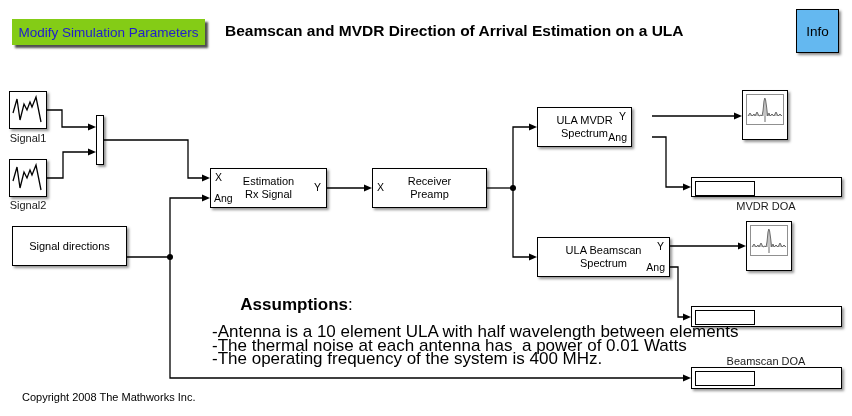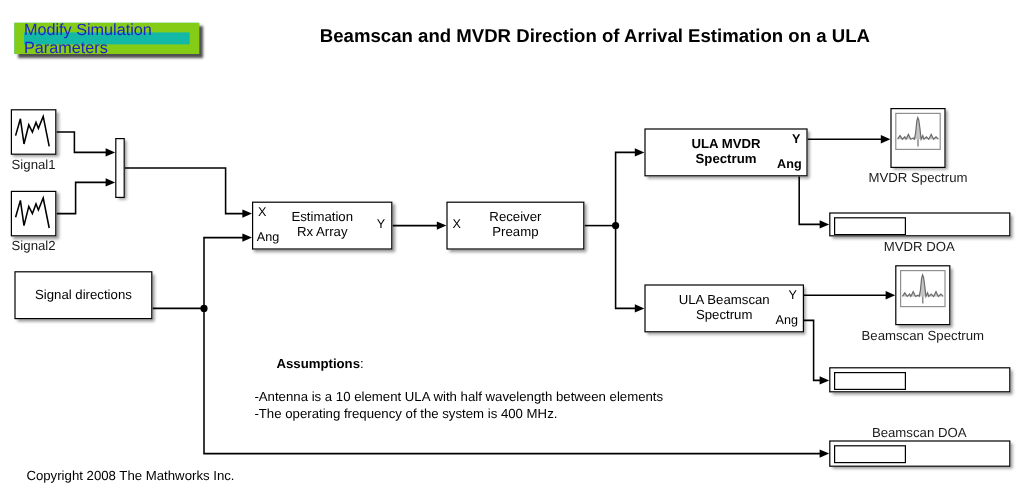--- a/index.html
+++ b/index.html
@@ -6,41 +6,41 @@
   .canvas { position:relative; width:852px; height:416px; background:#ffffff;
             font-family:"Liberation Sans", sans-serif; overflow:hidden; color:#000; }
 
   .blk { position:absolute; background:#fff; border:1.4px solid #000;
          box-shadow:2px 2px 2.5px rgba(0,0,0,0.42); box-sizing:border-box; }
   .blk-center { display:flex; flex-direction:column; align-items:center; justify-content:center;
                 text-align:center; font-size:11px; line-height:13px; }
   .port { position:absolute; font-size:10.5px; line-height:11px; }
   .lbl  { position:absolute; font-size:11px; color:#1a1a1a; text-align:center; white-space:nowrap; }
 
-  .mod-btn { position:absolute; left:12px; top:19px; width:154px; height:26px;
-             background:#14b8a6; border:8px solid #84cc16; color:#2121CB; font-size:13.5px;
+  .mod-btn { position:absolute; left:12px; top:19px; width:193px; height:26px;
+             background:#84cc16; border:2px solid #84cc16; color:#2121CB; font-size:13.5px;
              display:flex; align-items:center; justify-content:center;
              box-shadow:3px 3px 2px rgba(35,35,35,0.8); box-sizing:border-box; cursor:pointer; }
-  .title { position:absolute; left:225px; top:22px; width:500px; text-align:right;
+  .title { position:absolute; left:225px; top:22px; width:500px; text-align:left;
            font-size:15.5px; font-weight:bold; }
   .info-btn { position:absolute; left:796px; top:9px; width:43px; height:44px;
               background:#64B8F0; border:1.5px solid #000; font-size:13.5px;
               display:flex; align-items:center; justify-content:center;
               box-shadow:2px 2px 2.5px rgba(0,0,0,0.45); box-sizing:border-box; cursor:pointer; }
 
   .scope-inner { position:absolute; left:3px; top:3px; right:3px; bottom:14px;
                  border:1px solid #909090; background:#fff; }
   .disp-inner  { position:absolute; left:3px; top:3px; width:58px; height:13px;
                  border:1.2px solid #000; background:#fff; }
 
   .wires { position:absolute; left:0; top:0; width:852px; height:416px; }
   .wires path { stroke:#000; stroke-width:1.3; fill:none; }
   .wires polygon, .wires circle { fill:#000; stroke:none; }
 
-  .assumptions { position:absolute; left:212px; top:285px; font-size:11px; line-height:13.4px; }
+  .assumptions { position:absolute; left:212px; top:285px; font-size:17px; line-height:13.4px; }
   .assumption-line { white-space:pre; }
   .copyright { position:absolute; left:22px; top:391px; font-size:11px; }
 </style>
 </head>
 <body>
 
 <div class="canvas">
 
   <svg class="wires" viewBox="0 0 852 416">
     <g>
@@ -89,20 +89,21 @@
     </g>
     <g>
       <path d="M652,267 H678 V317 H684"></path>
         <polygon points="683,313.5 691,317 683,320.5"></polygon>
     </g>
     <circle cx="99.5" cy="139.5" r="2.4"></circle>
   </svg>
 
   <div class="mod-btn">Modify Simulation Parameters</div>
   <div class="title">Beamscan and MVDR Direction of Arrival Estimation on a ULA</div>
+  <div class="info-btn">Info</div>
 
   <div class="blk" style="left:9px; top:91px; width:38px; height:38px;">
     <svg width="35" height="35" viewBox="0 0 35 35">
       <polyline points="3,21 7,7 10,28 14,12 17,18 20,10 22,15 26,5 31,30" fill="none" stroke="#000" stroke-width="1.3"></polyline>
     </svg>
   </div>
   <div class="lbl" style="left:-32px; top:132px; width:120px;">Signal1</div>
 
   <div class="blk" style="left:9px; top:159px; width:38px; height:38px;">
     <svg width="35" height="35" viewBox="0 0 35 35">
@@ -112,33 +113,33 @@
   <div class="lbl" style="left:-32px; top:199px; width:120px;">Signal2</div>
 
   <div class="blk" style="left:96px; top:115px; width:8px; height:50px;"></div>
 
   <div class="blk blk-center" style="left:12px; top:226px; width:115px; height:40px;">
     <span>Signal directions</span>
   </div>
 
   <div class="blk blk-center" style="left:210px; top:168px; width:117px; height:40px;">
     <span>Estimation</span>
-    <span>Rx Array</span>
+    <span>Rx Signal</span>
     <span class="port" style="left:4px; top:3px;">X</span>
     <span class="port" style="left:3px; bottom:3px;">Ang</span>
     <span class="port" style="right:5px; top:13px;">Y</span>
   </div>
 
   <div class="blk blk-center" style="left:372px; top:168px; width:115px; height:40px;">
     <span>Receiver</span>
     <span>Preamp</span>
     <span class="port" style="left:4px; top:13px;">X</span>
   </div>
 
-  <div class="blk blk-center" style="left:537px; top:107px; width:136px; height:40px;font-weight:bold;">
+  <div class="blk blk-center" style="left:537px; top:107px; width:95px; height:40px;">
     <span>ULA MVDR</span>
     <span>Spectrum</span>
     <span class="port" style="right:5px; top:3px;">Y</span>
     <span class="port" style="right:4px; bottom:3px;">Ang</span>
   </div>
 
   <div class="blk blk-center" style="left:537px; top:237px; width:133px; height:40px;">
     <span>ULA Beamscan</span>
     <span>Spectrum</span>
     <span class="port" style="right:5px; top:3px;">Y</span>
@@ -146,49 +147,48 @@
   </div>
 
   <div class="blk" style="left:742px; top:90px; width:46px; height:50px;">
     <div class="scope-inner">
       <svg width="36" height="30" viewBox="0 0 36 30">
         <polyline points="1,21 3,18 5,21 7,19 8,21 10,17 12,21 14,20 15,21 16,16 17,6 17.8,3 18.6,5 19.6,12 20.6,21 22,18 23,21 25,19 27,21 29,17 31,21 33,19 35,21" fill="#c4c4c4" stroke="#6b6b6b" stroke-width="1"></polyline>
         <line x1="18" y1="21" x2="18" y2="27" stroke="#6b6b6b" stroke-width="1"></line>
       </svg>
     </div>
   </div>
-  <div class="lbl" style="left:705px; top:143px; width:120px;">MVDR Spectrum</div>
 
   <div class="blk" style="left:691px; top:177px; width:151px; height:20px;">
     <div class="disp-inner"></div>
   </div>
   <div class="lbl" style="left:706px; top:200px; width:120px;">MVDR DOA</div>
 
   <div class="blk" style="left:746px; top:221px; width:46px; height:50px;">
     <div class="scope-inner">
       <svg width="36" height="30" viewBox="0 0 36 30">
         <polyline points="1,21 3,18 5,21 7,19 8,21 10,17 12,21 14,20 15,21 16,16 17,6 17.8,3 18.6,5 19.6,12 20.6,21 22,18 23,21 25,19 27,21 29,17 31,21 33,19 35,21" fill="#c4c4c4" stroke="#6b6b6b" stroke-width="1"></polyline>
         <line x1="18" y1="21" x2="18" y2="27" stroke="#6b6b6b" stroke-width="1"></line>
       </svg>
     </div>
   </div>
-  <div class="lbl" style="left:709px; top:274px; width:120px;">Beamscan Spectrum</div>
 
   <div class="blk" style="left:691px; top:306px; width:151px; height:21px;">
     <div class="disp-inner"></div>
   </div>
   <div class="lbl" style="left:706px; top:331px; width:120px;margin-top:24px;">Beamscan DOA</div>
 
   <div class="blk" style="left:691px; top:367px; width:151px; height:22px;">
     <div class="disp-inner"></div>
   </div>
 
   <div class="assumptions">
     <div class="assumption-line">
       <span style="font-weight:bold;">Assumptions</span><span>:</span>
     </div>
     <div class="assumption-line">-Antenna is a 10 element ULA with half wavelength between elements</div>
+    <div class="assumption-line">-The thermal noise at each antenna has  a power of 0.01 Watts</div>
     <div class="assumption-line">-The operating frequency of the system is 400 MHz.</div>
   </div>
 
   <div class="copyright">Copyright 2008 The Mathworks Inc.</div>
 
 </div>
 
 </body></html>

